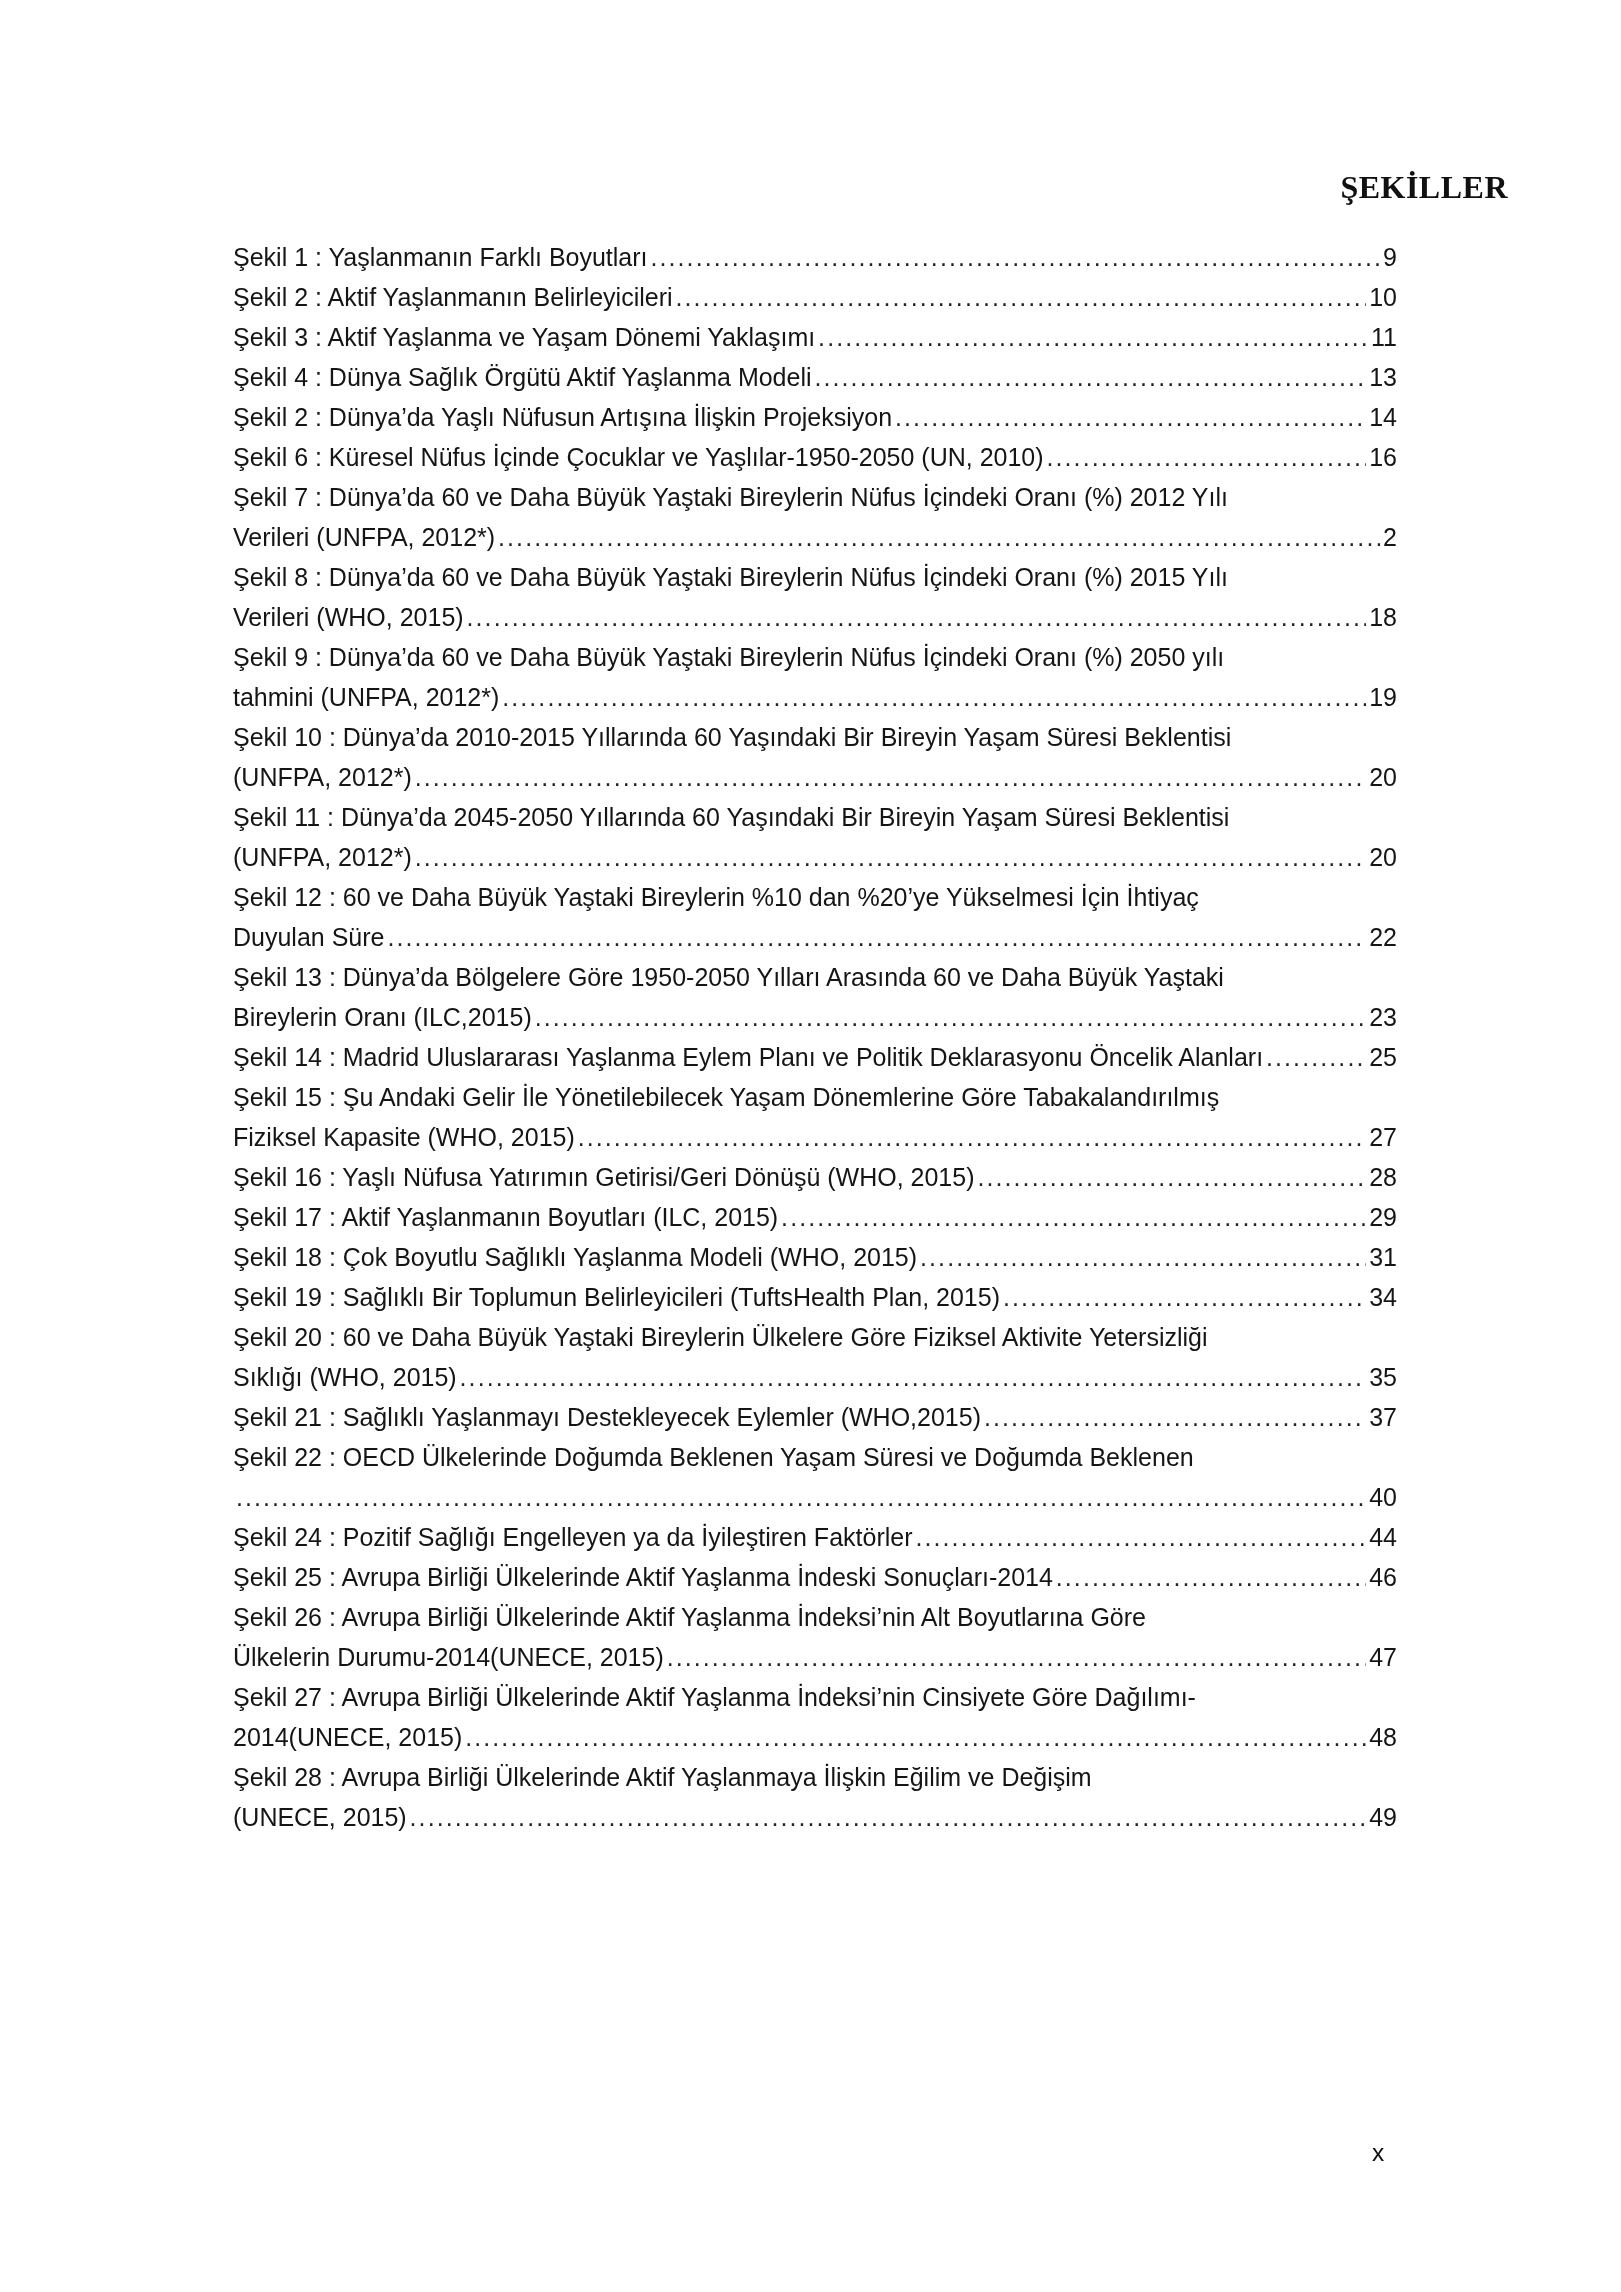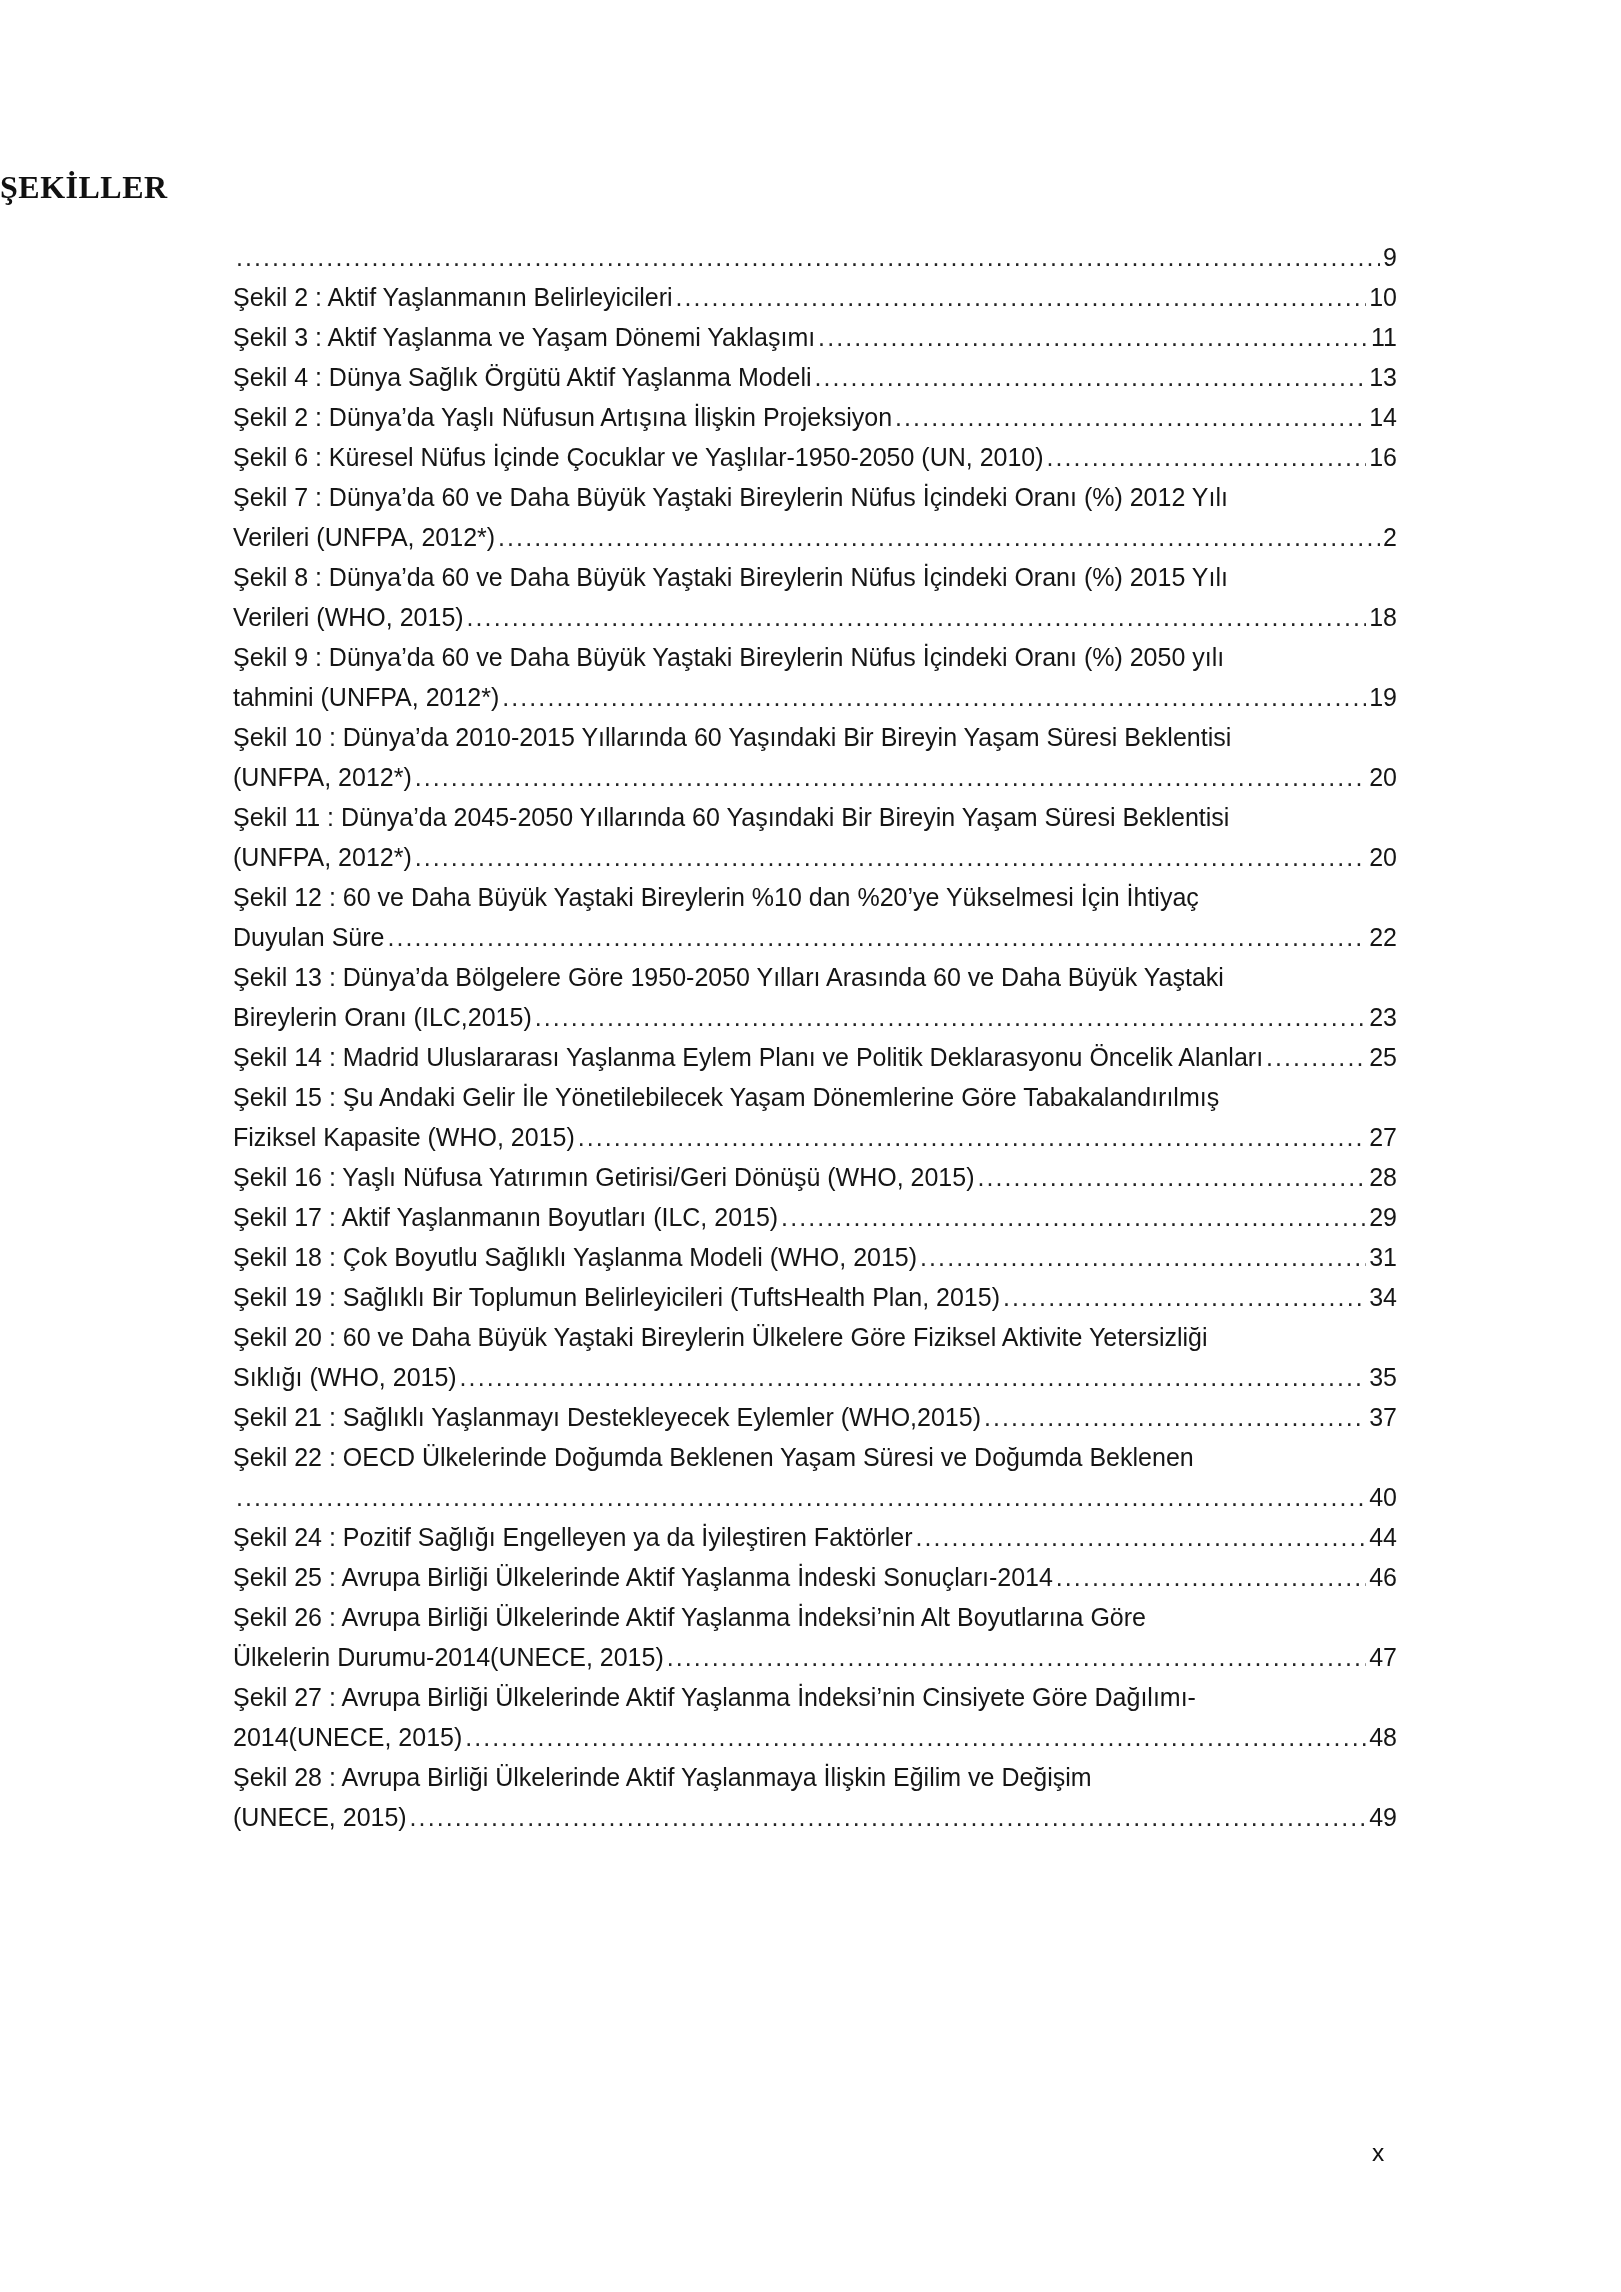--- a/index.html
+++ b/index.html
@@ -1,18 +1,18 @@
 <!DOCTYPE html>
 <html><head>
 <meta charset="utf-8">
 <style>
   html, body { margin: 0; padding: 0; background: #ffffff; }
   body { width: 1621px; height: 2293px; position: relative; overflow: hidden; color: #111; }
   .page-title {
-    position: absolute; top: 169px; left: 0; width: 1508px; text-align: left;
+    position: absolute; top: 169px; left: 0; width: 1508px; text-align: right;
     font-family: "Liberation Serif", serif; font-weight: bold; font-size: 32px; letter-spacing: 0.5px; color: #111;
   }
   .toc {
     position: absolute; top: 237px; left: 233px; width: 1164px;
     font-family: "Liberation Sans", sans-serif; font-size: 25px; color: #151515;
   }
   .line {
     height: 40px; line-height: 40px; display: flex; align-items: baseline; white-space: nowrap; overflow: hidden;
   }
   .line .txt { flex: 0 0 auto; }
@@ -29,20 +29,21 @@
   }
 </style>
 </head>
 <body>
 
 <div class="page-title">ŞEKİLLER</div>
 
 <div class="toc" id="toc">
     <div>
       <div class="line">
+        <span class="txt">Şekil 1 : Yaşlanmanın Farklı Boyutları</span>
         <span class="dots"></span>
         <span class="pg">9</span>
       </div>
     </div>
     <div>
       <div class="line">
         <span class="txt">Şekil 2 : Aktif Yaşlanmanın Belirleyicileri</span>
         <span class="dots"></span>
         <span class="pg">10</span>
       </div>

